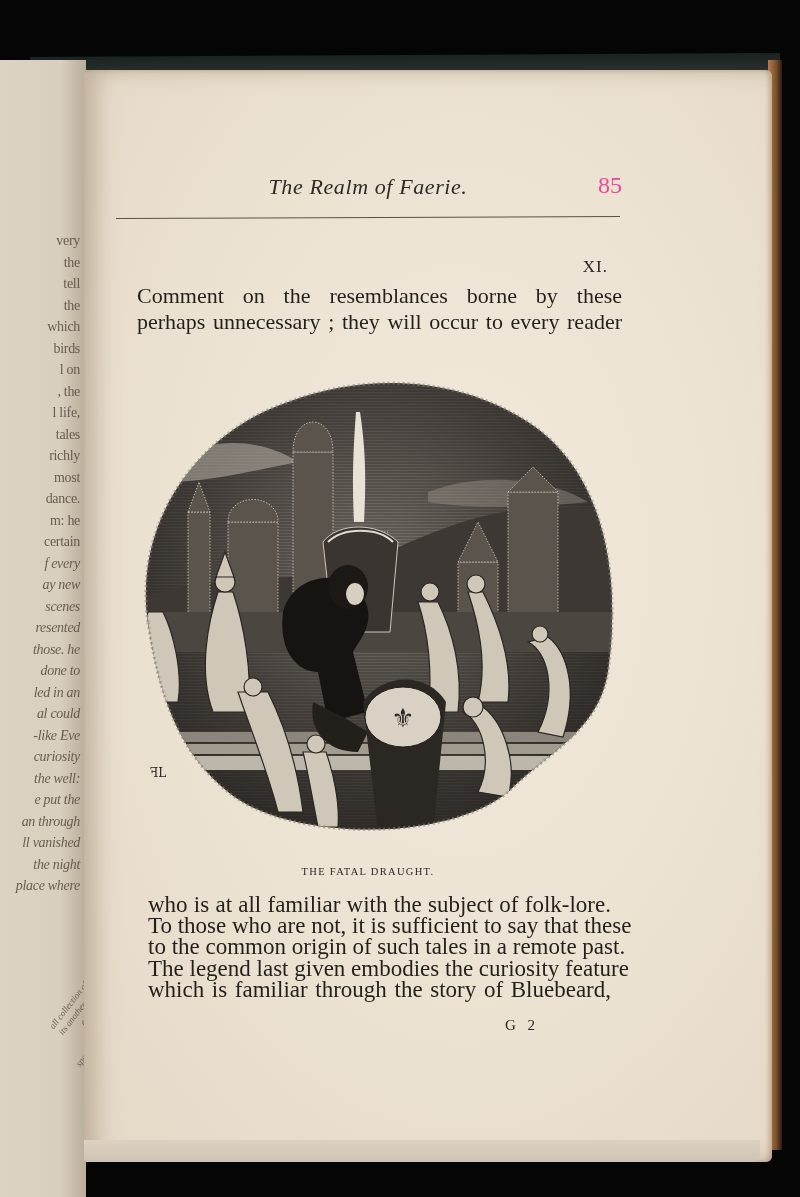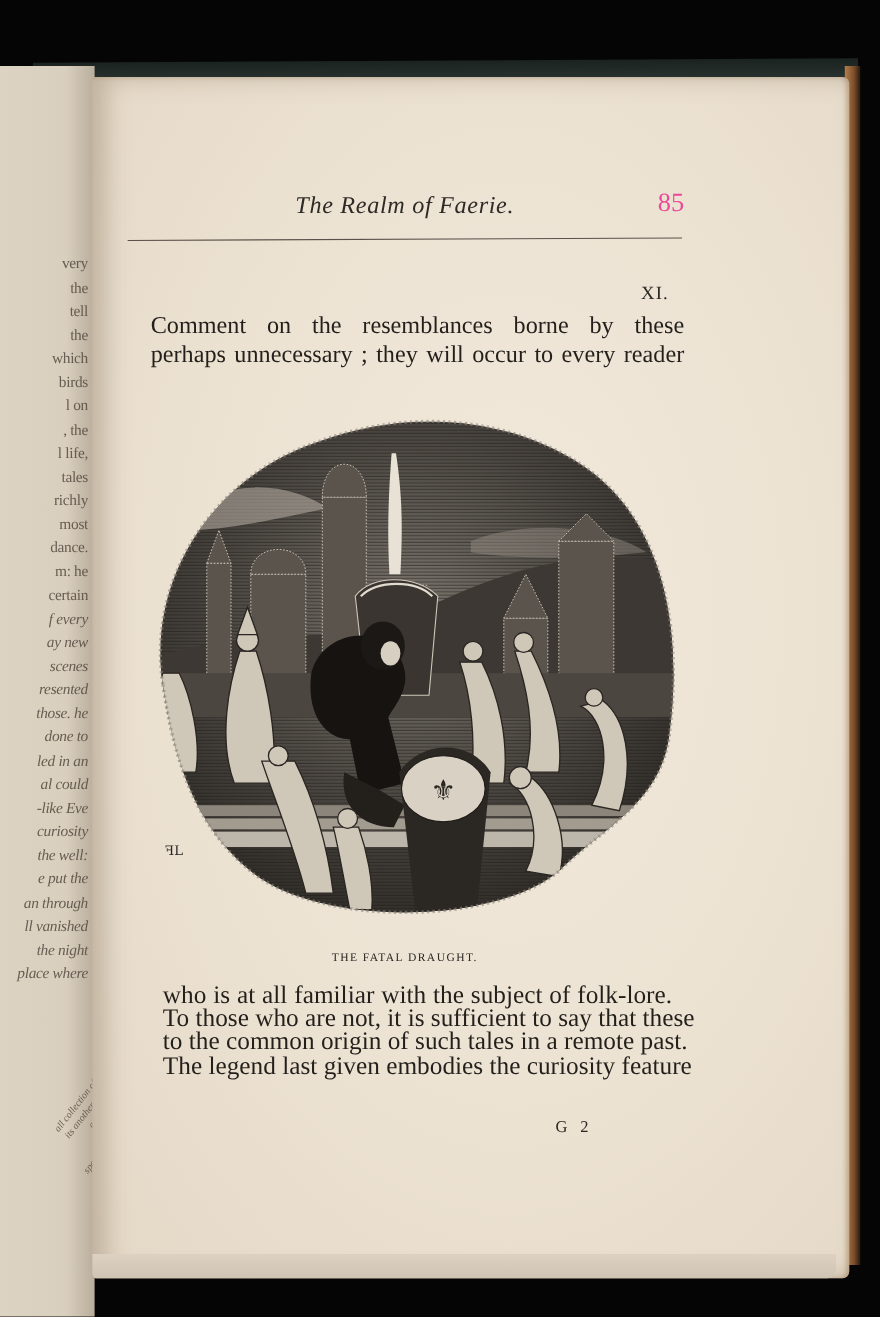--- a/index.html
+++ b/index.html
@@ -234,15 +234,16 @@
   </svg>
 </div>
 
 <div class="caption">THE FATAL DRAUGHT.</div>
 
 <div class="para para-bottom">
   <span class="line">who is at all familiar with the subject of folk-lore.</span>
   <span class="line">To those who are not, it is sufficient to say that these</span>
   <span class="line">to the common origin of such tales in a remote past.</span>
   <span class="line">The legend last given embodies the curiosity feature</span>
+  <span class="line">which is familiar through the story of Bluebeard,</span>
 </div>
 
 <div class="signature">G 2</div>
 
 </body></html>

